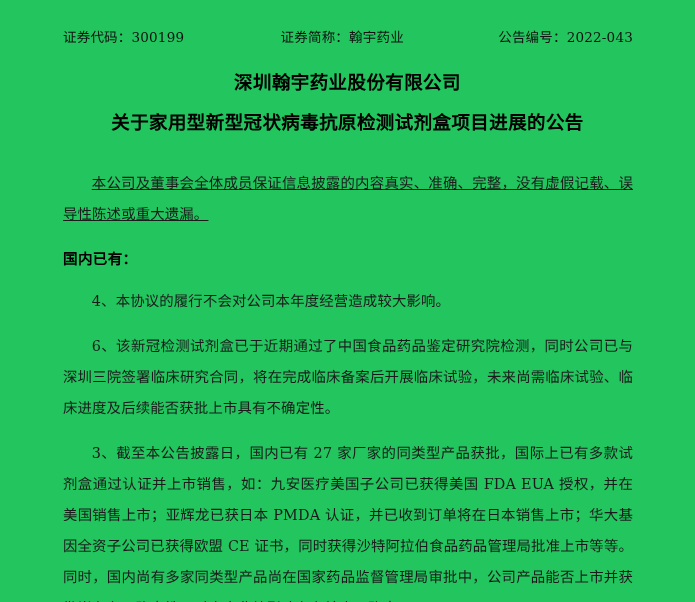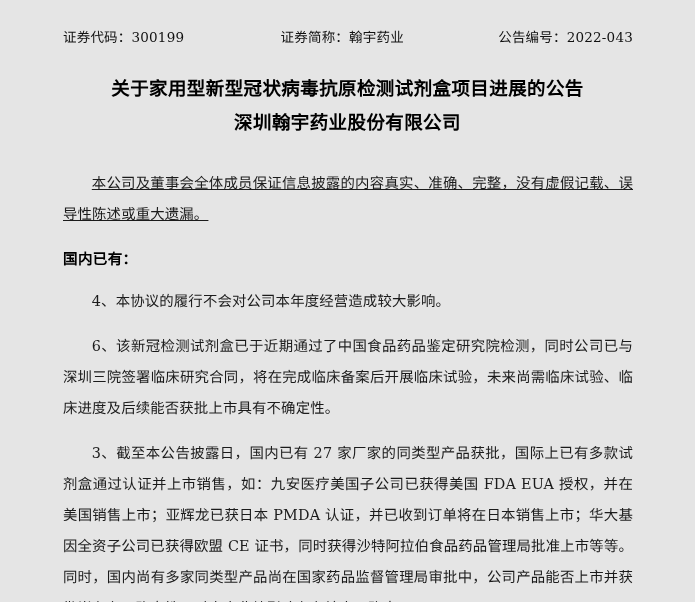--- a/index.html
+++ b/index.html
@@ -102,31 +102,31 @@
     text-align: justify;
     text-justify: inter-ideograph;
     text-indent: 2em;
     letter-spacing: 0.15px;
     color: #1b1b1b;
   }
 </style>
 </head>
 <body style="background: rgb(255, 255, 255);">
 
-<div class="page" style="background: #e5e5e5;">
+<div class="page" style="background: #22c55e;">
 
   <div class="doc-header">
     <span class="hdr-item hdr-left">证券代码：300199</span>
     <span class="hdr-item hdr-mid">证券简称：翰宇药业</span>
     <span class="hdr-item hdr-right">公告编号：2022-043</span>
   </div>
 
   <div class="title-block">
+    <div class="title-line line1">深圳翰宇药业股份有限公司</div>
     <div class="title-line line2">关于家用型新型冠状病毒抗原检测试剂盒项目进展的公告</div>
-    <div class="title-line line1">深圳翰宇药业股份有限公司</div>
   </div>
 
   <div class="body-block">
 
     <p class="para">本公司及董事会全体成员保证信息披露的内容真实、准确、完整，没有虚假记载、误导性陈述或重大遗漏。</p>
 
     <div class="section-head">国内已有：</div>
 
     <p class="item">4、本协议的履行不会对公司本年度经营造成较大影响。</p>
 

